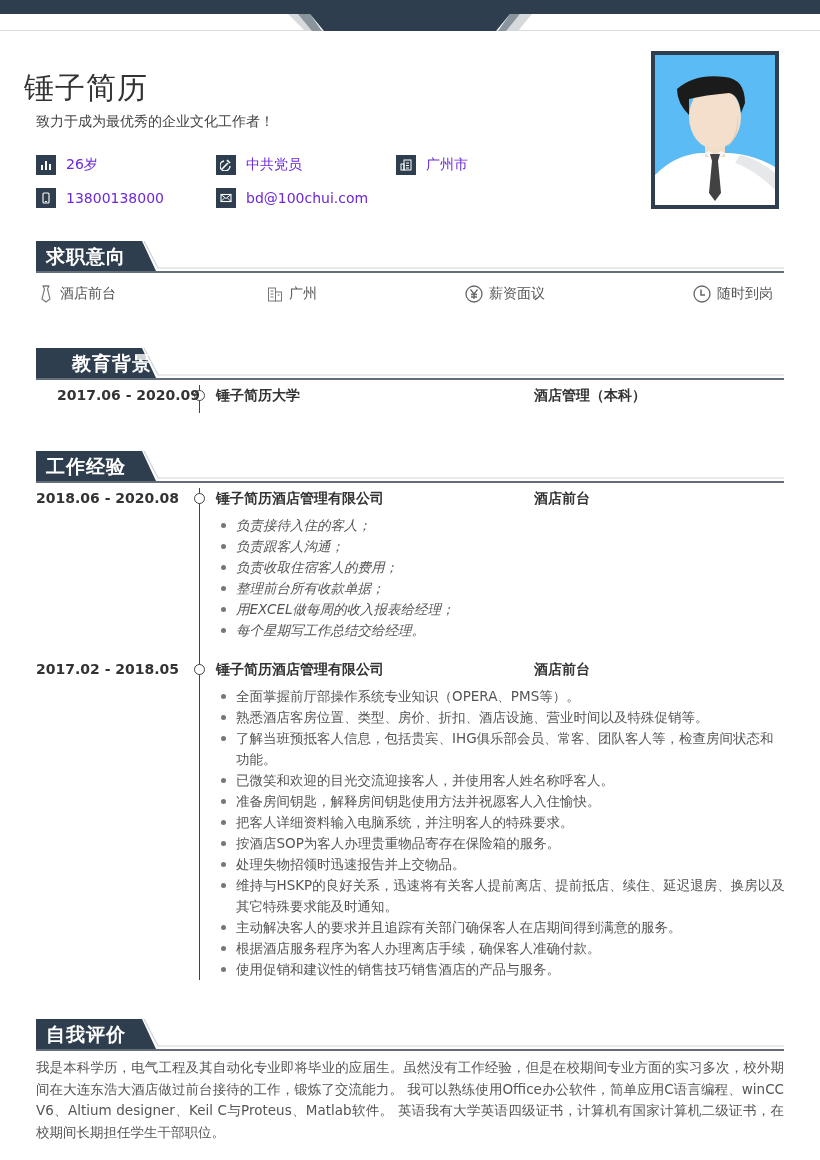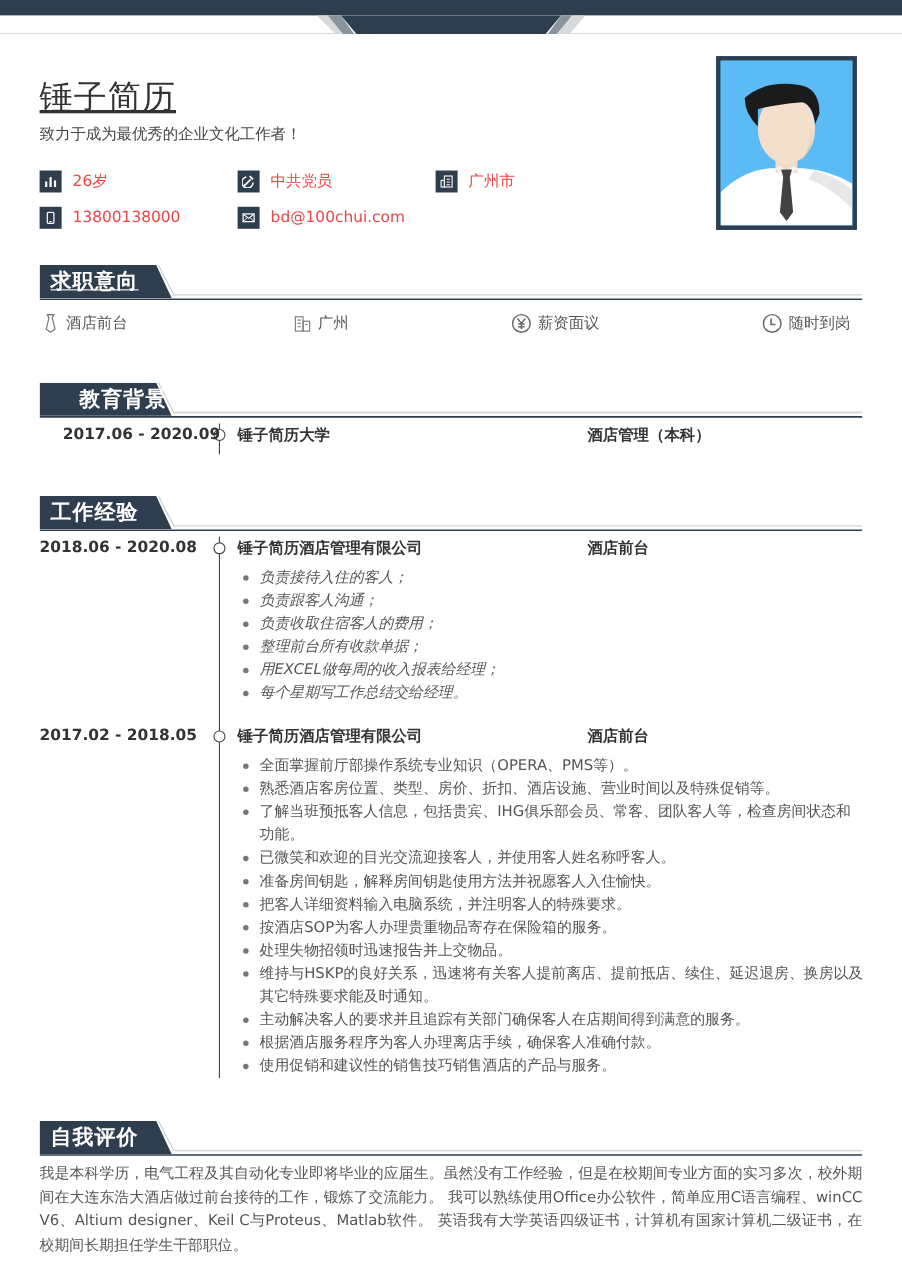--- a/index.html
+++ b/index.html
@@ -5,23 +5,23 @@
   * { box-sizing: border-box; margin: 0; padding: 0; }
   html, body { width: 820px; height: 1160px; background: #ffffff; overflow: hidden; }
   body { font-family: "DejaVu Sans", "Liberation Sans", sans-serif; color: #555; position: relative; }
 
   
   .top-bar { position: absolute; left: 0; top: 0; width: 820px; height: 14px; background: #2f3e4e; }
   .top-line { position: absolute; left: 0; top: 30px; width: 820px; height: 1px; background: #d8dcdf; }
   .top-tab { position: absolute; top: 0; left: 0; width: 820px; height: 32px; }
 
   
-  .name { position: absolute; left: 36px; top: 68px; font-size: 30px; color: #333; letter-spacing: 1px; font-weight: normal; text-decoration: underline; }
+  .name { position: absolute; left: 24px; top: 68px; font-size: 30px; color: #333; letter-spacing: 1px; font-weight: normal; }
   .slogan { position: absolute; left: 36px; top: 113px; font-size: 14px; color: #444; }
-  .info { position: absolute; display: flex; align-items: center; font-size: 14px; color: #ef4444; }
+  .info { position: absolute; display: flex; align-items: center; font-size: 14px; color: #6d28d9; }
   .info .ico { width: 20px; height: 20px; background: #2f3e4e; display: flex; align-items: center; justify-content: center; margin-right: 10px; }
   .info .ico svg { width: 12px; height: 12px; }
 
   .photo { position: absolute; left: 651px; top: 51px; width: 128px; height: 158px; border: 4px solid #2f3e4e; background: #5bbcf5; overflow: hidden; }
 
   
   .sec { position: absolute; left: 36px; width: 748px; height: 32px; }
   .sec .tab { position: absolute; left: 0; top: 0; height: 30px; width: 126px; background: #2f3e4e; color: #fff; font-weight: bold; font-size: 19px; line-height: 31px; padding-left: 10px; letter-spacing: 1px; }
   .sec svg.deco { position: absolute; left: 0; top: 0; width: 748px; height: 32px; }
 
@@ -123,21 +123,21 @@
     <path d="M55 99 L65 99 L63 106 L66 138 L60 146 L54 138 L57 106 Z" fill="#424242"></path>
   </svg>
 </div>
 
 <div class="sec" style="top:241px;">
   <svg class="deco" viewBox="0 0 748 32">
     <polygon points="0,0 106,0 120,30 0,30" fill="#2f3e4e"></polygon>
     <polyline points="108,0 122,27 748,27" stroke="#cfd3d6" stroke-width="1.2" fill="none"></polyline>
     <line x1="0" y1="31" x2="748" y2="31" stroke="#2f3e4e" stroke-width="1.5"></line>
   </svg>
-  <div class="tab" style="background:transparent;text-decoration:underline;">求职意向</div>
+  <div class="tab" style="background:transparent;">求职意向</div>
 </div>
 
 <div class="intent" style="left:38px;">
   <svg viewBox="0 0 16 18">
       <path d="M5 1 L11 1 L9.5 4 L12 14 L8 17 L4 14 L6.5 4 Z" stroke="#777" fill="none" stroke-width="1.1"></path>
       <line x1="5" y1="1" x2="11" y2="1" stroke="#777"></line>
     </svg>
   <span>酒店前台</span>
 </div>
 <div class="intent" style="left:267px;">

